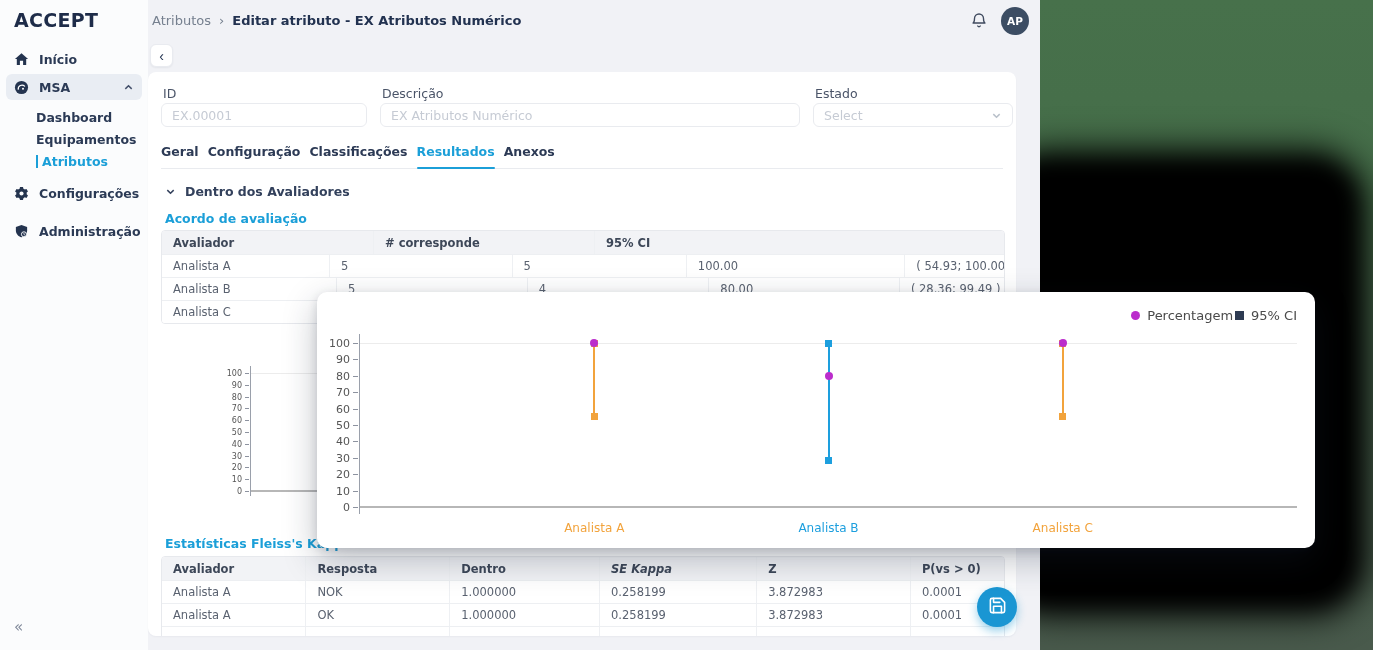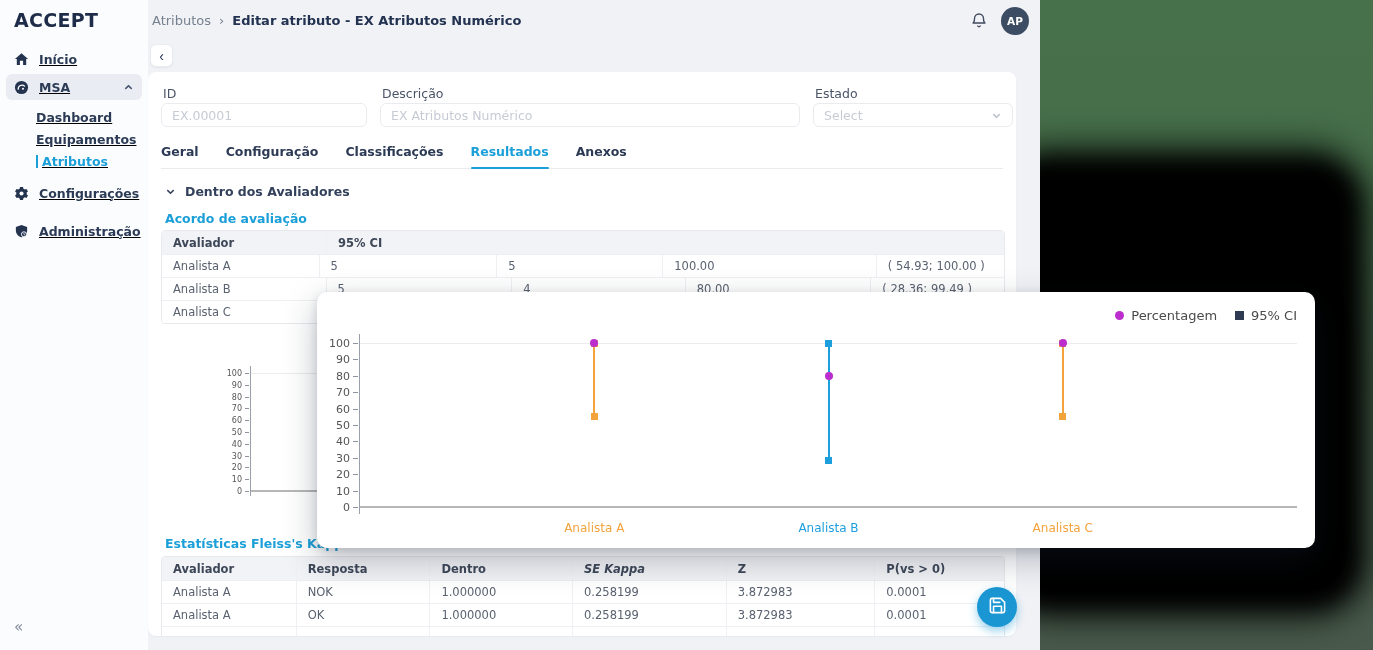--- a/index.html
+++ b/index.html
@@ -5,21 +5,21 @@
   * { box-sizing: border-box; }
   body { margin:0; font-family:"DejaVu Sans","Liberation Sans",sans-serif; }
   .screen { position:relative; width:1373px; height:650px; overflow:hidden; background:#000; }
 
   
   .app { position:absolute; left:0; top:0; width:1040px; height:650px; background:#f1f2f6; }
 
   
   .sidebar { position:absolute; left:0; top:0; width:148px; height:650px; background:#fbfcfd; }
   .logo { position:absolute; left:14px; top:9px; font-size:19px; font-weight:800; color:#1e2c49; letter-spacing:.3px; }
-  #sidebar-nav { position:absolute; top:44px; left:0; width:148px;text-decoration:underline; }
+  #sidebar-nav { position:absolute; top:44px; left:0; width:148px; }
   .nav-row { height:26px; margin:2px 6px; padding-left:8px; display:flex; gap:10px; align-items:center;
              color:#2b3a55; font-size:12.5px; font-weight:600; border-radius:6px; cursor:pointer; }
   .nav-row-active { background:#e9edf3; }
   .nav-icon { width:15px; height:15px; display:flex; color:#24344f; }
   .nav-chevron { margin-left:auto; margin-right:8px; color:#44506b; display:flex; }
   .nav-sub { height:22px; margin:0 6px; padding-left:30px; display:flex; align-items:center;
              font-size:12.5px; color:#2b3a55; font-weight:600; cursor:pointer; }
   .nav-sub-active { color:#1b9fd8; }
   .active-bar { width:2px; height:13px; background:#1b9fd8; margin-right:4px; }
   .collapse { position:absolute; left:14px; bottom:14px; font-size:15px; color:#7e8798; cursor:pointer; }
@@ -39,53 +39,53 @@
 
   
   .card { position:absolute; left:148px; top:72px; width:868px; height:564px; background:#fff;
           border-radius:8px; overflow:hidden; box-shadow:0 1px 2px rgba(20,30,50,.04); }
   .f-label { position:absolute; top:14px; font-size:12.5px; color:#4a5468; }
   .f-input { position:absolute; top:31px; height:24px; border:1px solid #e9ebef; border-radius:6px;
              background:#fff; display:flex; align-items:center; padding:0 10px; font-size:12.5px;
              color:#c6cbd4; cursor:text; }
   .f-chev { margin-left:auto; color:#b9c0ca; display:flex; }
 
-  #tabs { position:absolute; left:13px; right:13px; top:72px; display:flex; gap:27px; height:25px;
+  #tabs { position:absolute; left:13px; right:13px; top:72px; display:flex; gap:9px; height:25px;
           border-bottom:1px solid #e9ebef; }
   .tab { font-size:12.5px; font-weight:600; color:#2c3a55; position:relative; cursor:pointer; }
   .tab-active { color:#1b9fd8; }
   .tab-active::after { content:""; position:absolute; left:0; right:0; bottom:-1px; height:2.5px;
                        background:#1b9fd8; border-radius:2px; }
 
   .section-head { position:absolute; left:17px; top:112px; display:flex; gap:9px; align-items:center;
                   font-size:12.5px; color:#33415c; font-weight:600; cursor:pointer; }
   .section-head .chev { display:flex; color:#33415c; }
   .subtitle { position:absolute; left:17px; font-size:12.5px; font-weight:700; color:#1b9fd8; }
   #agreement-title { top:139px; }
   #kappa-title { top:464px; }
 
   .dtable { position:absolute; left:13px; width:844px; border:1px solid #e7e9ed; border-radius:4px; overflow:hidden; }
   #agreement-table { top:158px; }
   #kappa-table { top:484px; }
-  .trow { display:flex; height:23px; border-top:1px solid #edeff2; background:#fff; }
+  .trow { display:flex; height:23px; border-top:1px solid #edeff2; background:#fff;gap:47px; }
   .trow:first-child { border-top:none; }
   .thead { background:#f2f3f6; }
   .tcell { padding:0 11px; display:flex; align-items:center; font-size:11.5px; color:#5a6270;
            border-left:1px solid #eef0f3; overflow:hidden; white-space:nowrap; }
   .tcell:first-child { border-left:none; }
   .thead .tcell { color:#3d4758; font-weight:600; }
 
   
   #mini-plot { position:absolute; left:103px; top:301px; width:380px; height:118px; }
 
   
   .popup { position:absolute; left:317px; top:292px; width:998px; height:256px; background:#fff;
            border-radius:10px; z-index:50;
            box-shadow:0 12px 34px rgba(25,35,55,.28), 0 3px 10px rgba(25,35,55,.15); }
-  #legend { position:absolute; top:16px; right:18px; display:flex; gap:18px; align-items:center; }
+  #legend { position:absolute; top:16px; right:18px; display:flex; gap:2px; align-items:center; }
   .lg-item { display:flex; gap:7px; align-items:center; font-size:13px; color:#4a4a4a; cursor:pointer; }
   .lg-dot { width:9px; height:9px; border-radius:50%; }
   .lg-sq { width:9px; height:9px; }
   #plot { position:absolute; left:43px; top:51px; width:937px; height:164px; }
 
   .y-axis { position:absolute; width:1px; background:#9aa0ab; }
   .grid-top { position:absolute; left:0; right:0; top:0; height:1px; background:#ececec; }
   .zero-line { position:absolute; left:0; right:0; bottom:-1px; height:2px; background:#b7b7b7; }
   .tick-dash { position:absolute; height:1px; background:#8d93a0; }
   .tick-label { position:absolute; text-align:right; color:#555; transform:translateY(-50%); }
@@ -225,20 +225,21 @@
               <path d="M2.5 4.5 6 8l3.5-3.5"></path>
             </svg>
         </span>
         <span>Dentro dos Avaliadores</span>
       </div>
 
       <div class="subtitle" id="agreement-title">Acordo de avaliação</div>
       <div class="dtable" id="agreement-table">
           <div class="trow thead">
             <div class="tcell" style="width: 164px;">Avaliador</div>
+            <div class="tcell" style="width: 174px;"># corresponde</div>
             <div class="tcell" style="width: 134px;">95% CI</div>
           </div>
           <div class="trow">
             <div class="tcell" style="width: 164px;">Analista A</div>
             <div class="tcell" style="width: 186px;">5</div>
             <div class="tcell" style="width: 174px;">5</div>
             <div class="tcell" style="width: 186px;">100.00</div>
             <div class="tcell" style="width: 134px; margin-left: 36px;">( 54.93; 100.00 )</div>
           </div>
           <div class="trow">

